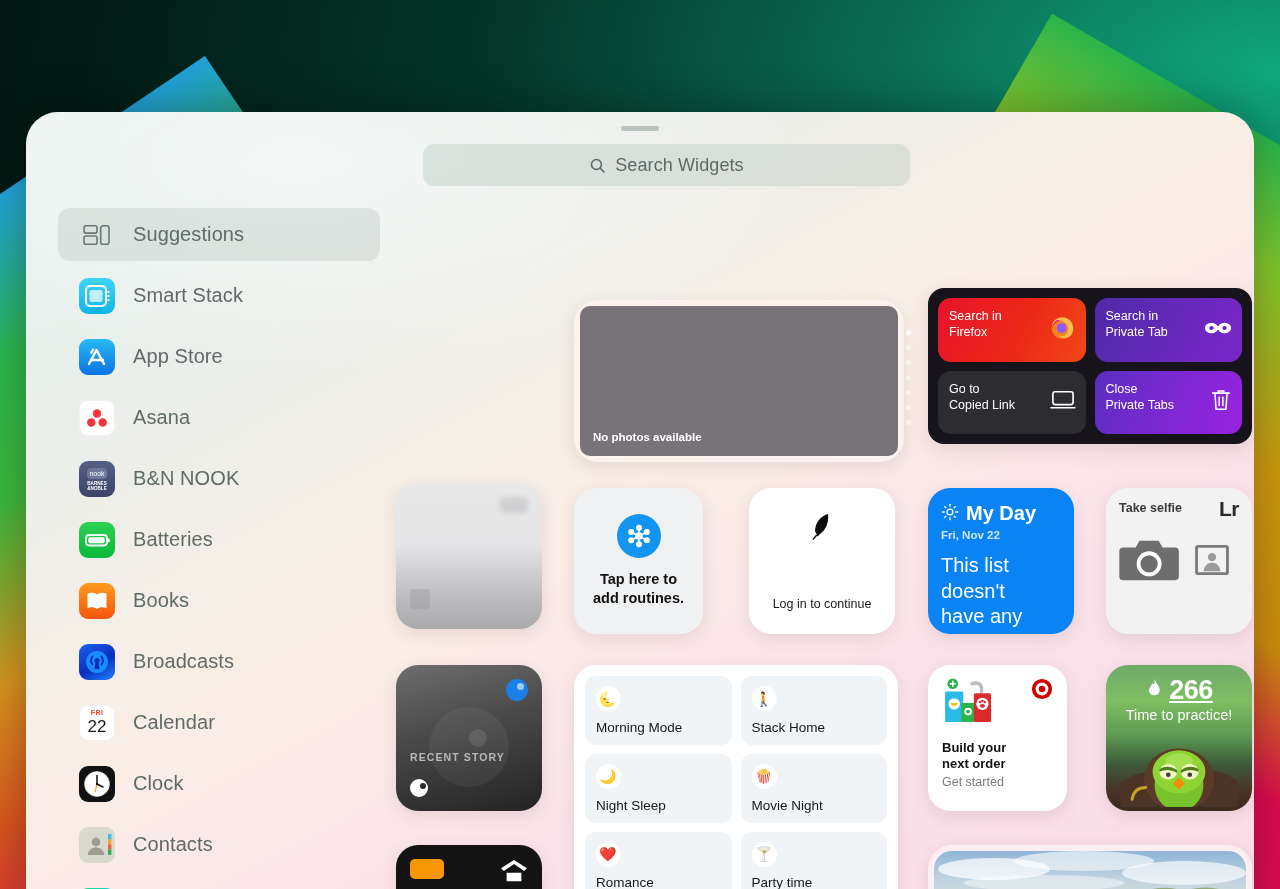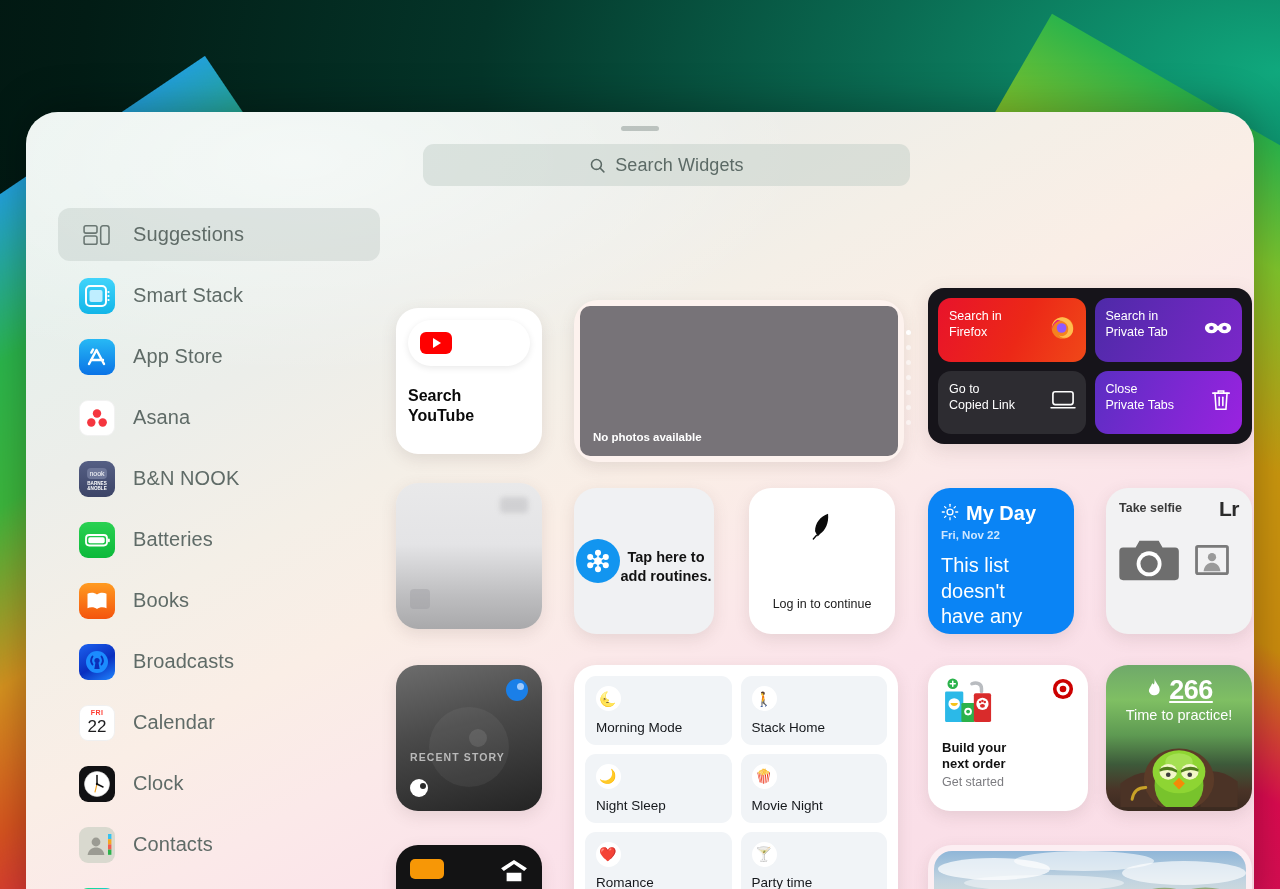--- a/index.html
+++ b/index.html
@@ -222,23 +222,23 @@
   
   .w-blank {
     left: 2px; top: 283px; width: 146px; height: 146px;
     background: linear-gradient(180deg,#e9e9ea 0%, #e4e4e6 42%, #bdbdbf 78%, #a9a9ab 100%);
   }
   .blank-pill { position:absolute; right:14px; top:14px; width:28px;height:16px;border-radius:4px;background:rgba(150,150,155,.28); filter: blur(2.5px);}
   .blank-sq { position:absolute; left:14px; bottom:20px; width:20px;height:20px;border-radius:4px;background:rgba(150,150,155,.35);}
 
   
   .w-routines {
-    left: 180px; top: 288px; width: 140px; height: 146px;
+    left: 180px; top: 288px; width: 129px; height: 146px;
     background: #f0f1f3;
-    display:flex; flex-direction:row; align-items:center; justify-content:center;
+    display:flex; flex-direction:column; align-items:center; justify-content:center;
   }
   .rt-circle { width: 44px; height: 44px; border-radius: 22px; background: #1295f0; display:flex;align-items:center;justify-content:center; }
   .rt-label { margin-top: 12px; font-size: 14.5px; font-weight: bold; color:#121212; text-align:center; line-height:1.3; }
 
   
   .w-robin {
     left: 355px; top: 288px; width: 146px; height: 146px;
     background: #ffffff;
     display:flex; flex-direction:column; align-items:center; justify-content:center;gap:36px;
   }
@@ -296,21 +296,21 @@
   .sc-ic {
     width: 25px; height: 25px; border-radius: 50%;
     background: #ffffff;
     display:flex; align-items:center; justify-content:center;
     font-size: 14px; line-height: 1;
   }
   .sc-label { font-size: 13.5px; color:#15181c; }
 
   
   .w-target {
-    left: 534px; top: 465px; width: 160px; height: 146px;
+    left: 534px; top: 465px; width: 139px; height: 146px;
     background: #ffffff;
     padding: 13px 14px;
   }
   .tg-row { display:flex; justify-content:space-between; align-items:flex-start; }
   .tg-title { margin-top: 12px; font-size: 13px; font-weight: bold; color:#111; line-height:1.25;}
   .tg-sub { margin-top: 2px; font-size: 12.5px; color:#7c7c80; }
 
   
   .w-duo {
     left: 712px; top: 465px; width: 146px; height: 146px;
@@ -499,31 +499,20 @@
         <svg viewBox="0 0 36 36" width="36" height="36">
           <path d="M11 22 L15 13 L19 22" stroke="#fff" stroke-width="2.2" fill="none" stroke-linecap="round"></path>
           <path d="M22 14 L26 22 M26 14 L22 22" stroke="#fff" stroke-width="2.2" stroke-linecap="round"></path>
         </svg>
       </span>
     </div>
   </div>
 
   <div id="widgets">
 
-    <div class="widget w-youtube w-shadow">
-      <div class="yt-top">
-        <span class="yt-logo">
-            <span class="yt-tri"></span>
-          </span>
-      </div>
-      <div class="yt-label">
-        <div>Search</div>
-        <div>YouTube</div>
-      </div>
-    </div>
 
     <div class="widget w-photos w-shadow">
       <div class="ph-inner">
         <span class="ph-caption">No photos available</span>
       </div>
     </div>
 
     <div class="page-dots">
       <i class="on"></i>
       <i></i>

